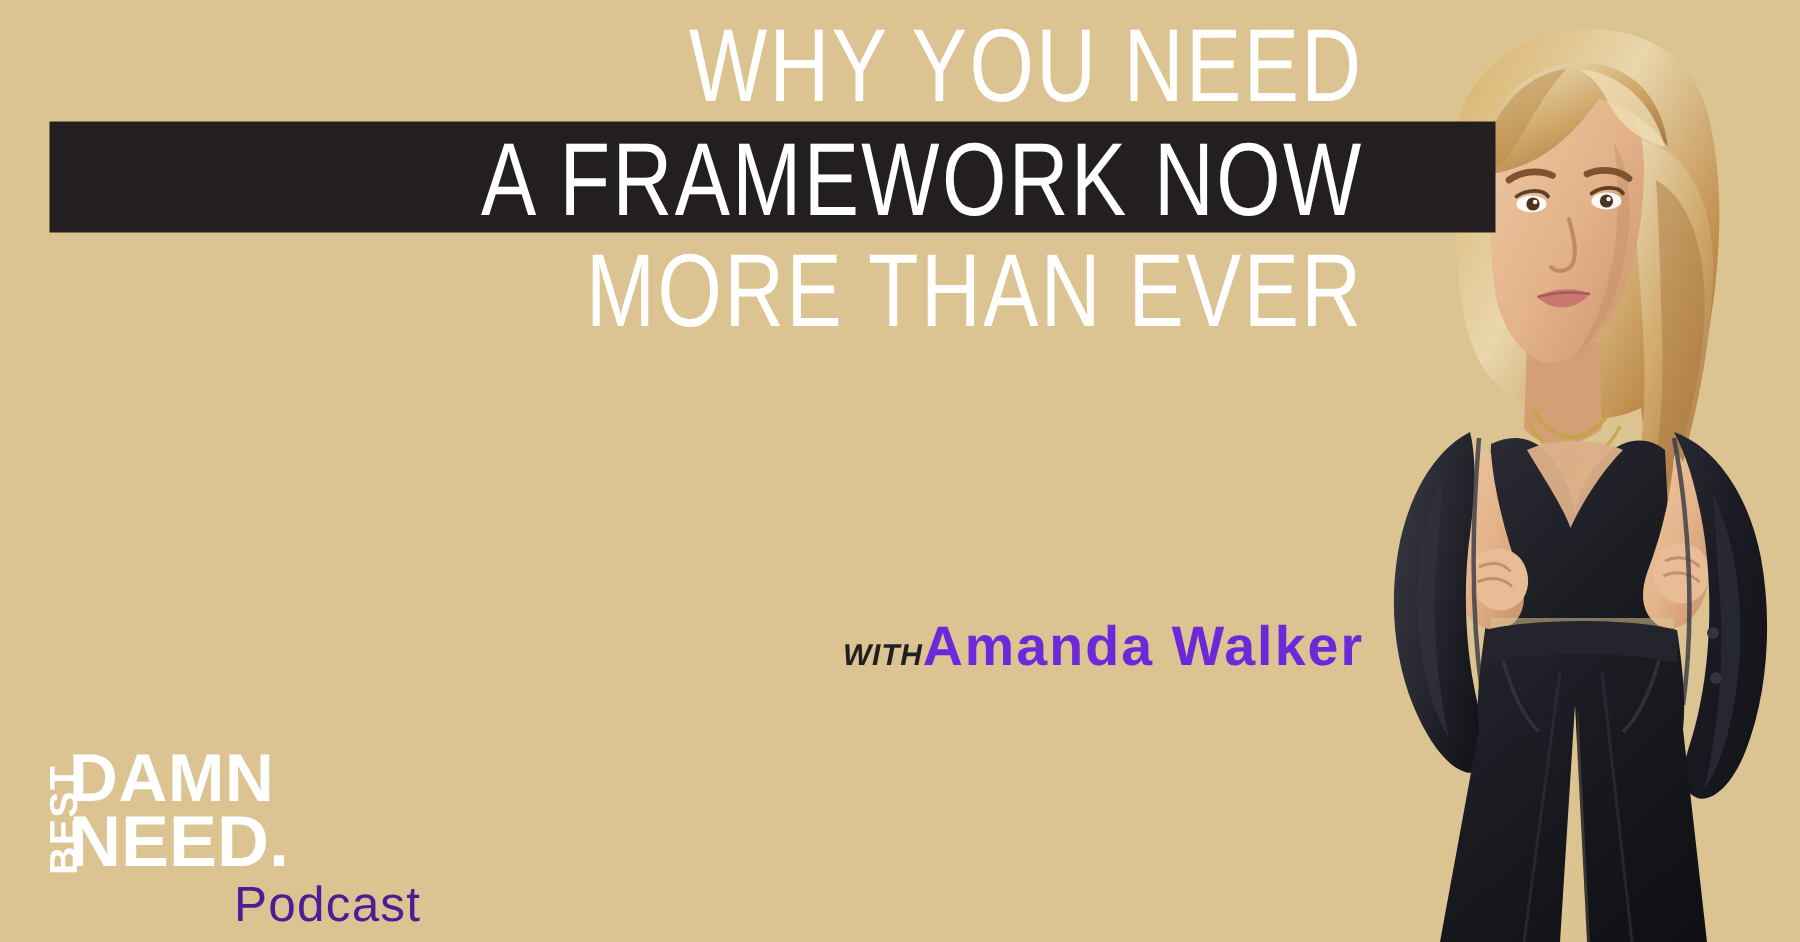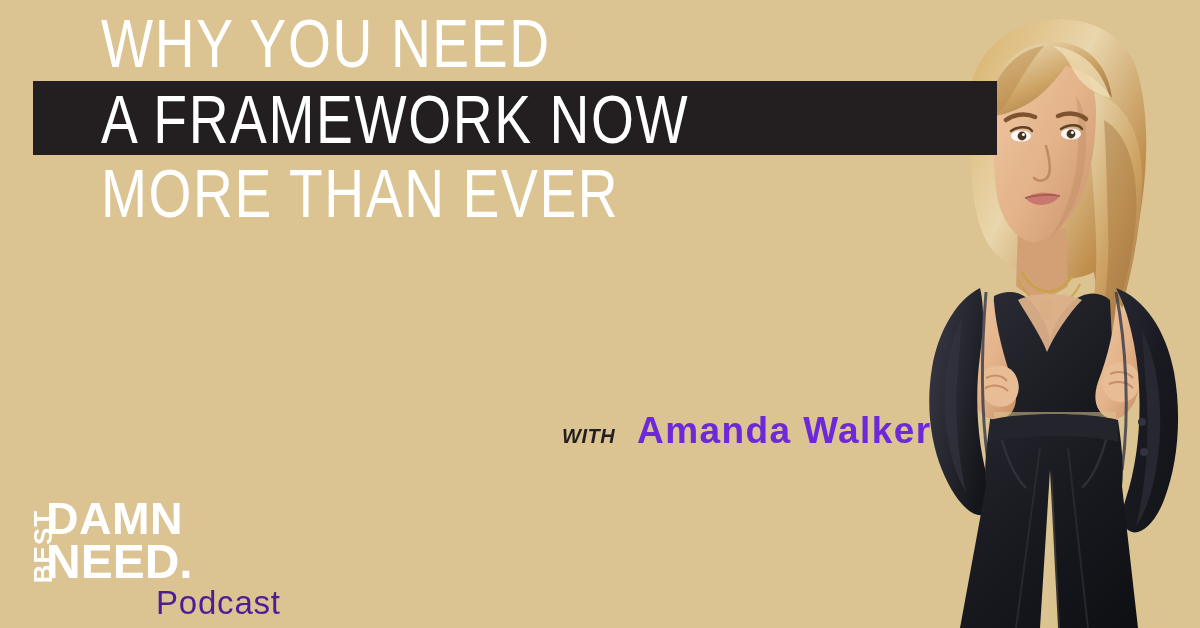--- a/index.html
+++ b/index.html
@@ -20,21 +20,21 @@
     background: #dbc491;
     overflow: hidden;
   }
 
   
   .title-block {
     position: absolute;
     left: 0;
     top: 4px;
     width: 1010px;
-    text-align: left;
+    text-align: right;
     z-index: 6;
   }
   .title-line {
     font-family: "Liberation Sans Narrow", "Liberation Sans", sans-serif;
     font-weight: 400;
     color: #ffffff;
     font-size: 69px;
     line-height: 74px;
     letter-spacing: 2.0px;
     white-space: nowrap;
@@ -73,21 +73,20 @@
     align-items: baseline;
     z-index: 6;
   }
   .host-with {
     font-family: "Liberation Sans", sans-serif;
     font-style: italic;
     font-weight: 700;
     font-size: 20px;
     letter-spacing: 0.5px;
     color: #231f20;
-    margin-right: 22px;
   }
   .host-name {
     font-family: "Liberation Sans", sans-serif;
     font-weight: 700;
     font-size: 37px;
     letter-spacing: 1.4px;
     color: #6d28d9;
   }
 
   

